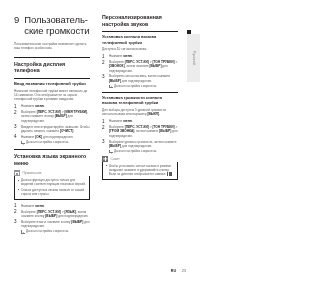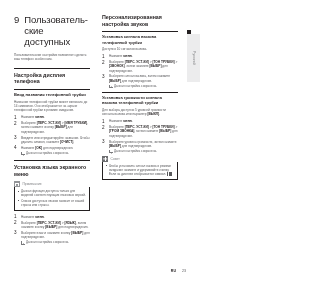--- a/index.html
+++ b/index.html
@@ -157,21 +157,21 @@
 </style>
 </head>
 <body>
 
 <div class="page">
 
   <div class="col col-left">
 
     <div class="chapter">
       <div class="chapter-num">9</div>
-      <div class="chapter-title">Пользователь-ские доступных</div>
+      <div class="chapter-title">Пользователь-ские громкости</div>
     </div>
 
     <div class="chapter-intro">Пользовательские настройки позволяют сделать ваш телефон особенным.</div>
 
     <div class="h1">Настройка дисплея телефона</div>
 
     <div class="h2">Ввод названия телефонной трубки</div>
     <p class="para">Название телефонной трубки может включать до 14 символов. Оно отображается на экране телефонной трубки в режиме ожидания.</p>
 
     <ol class="steps">

